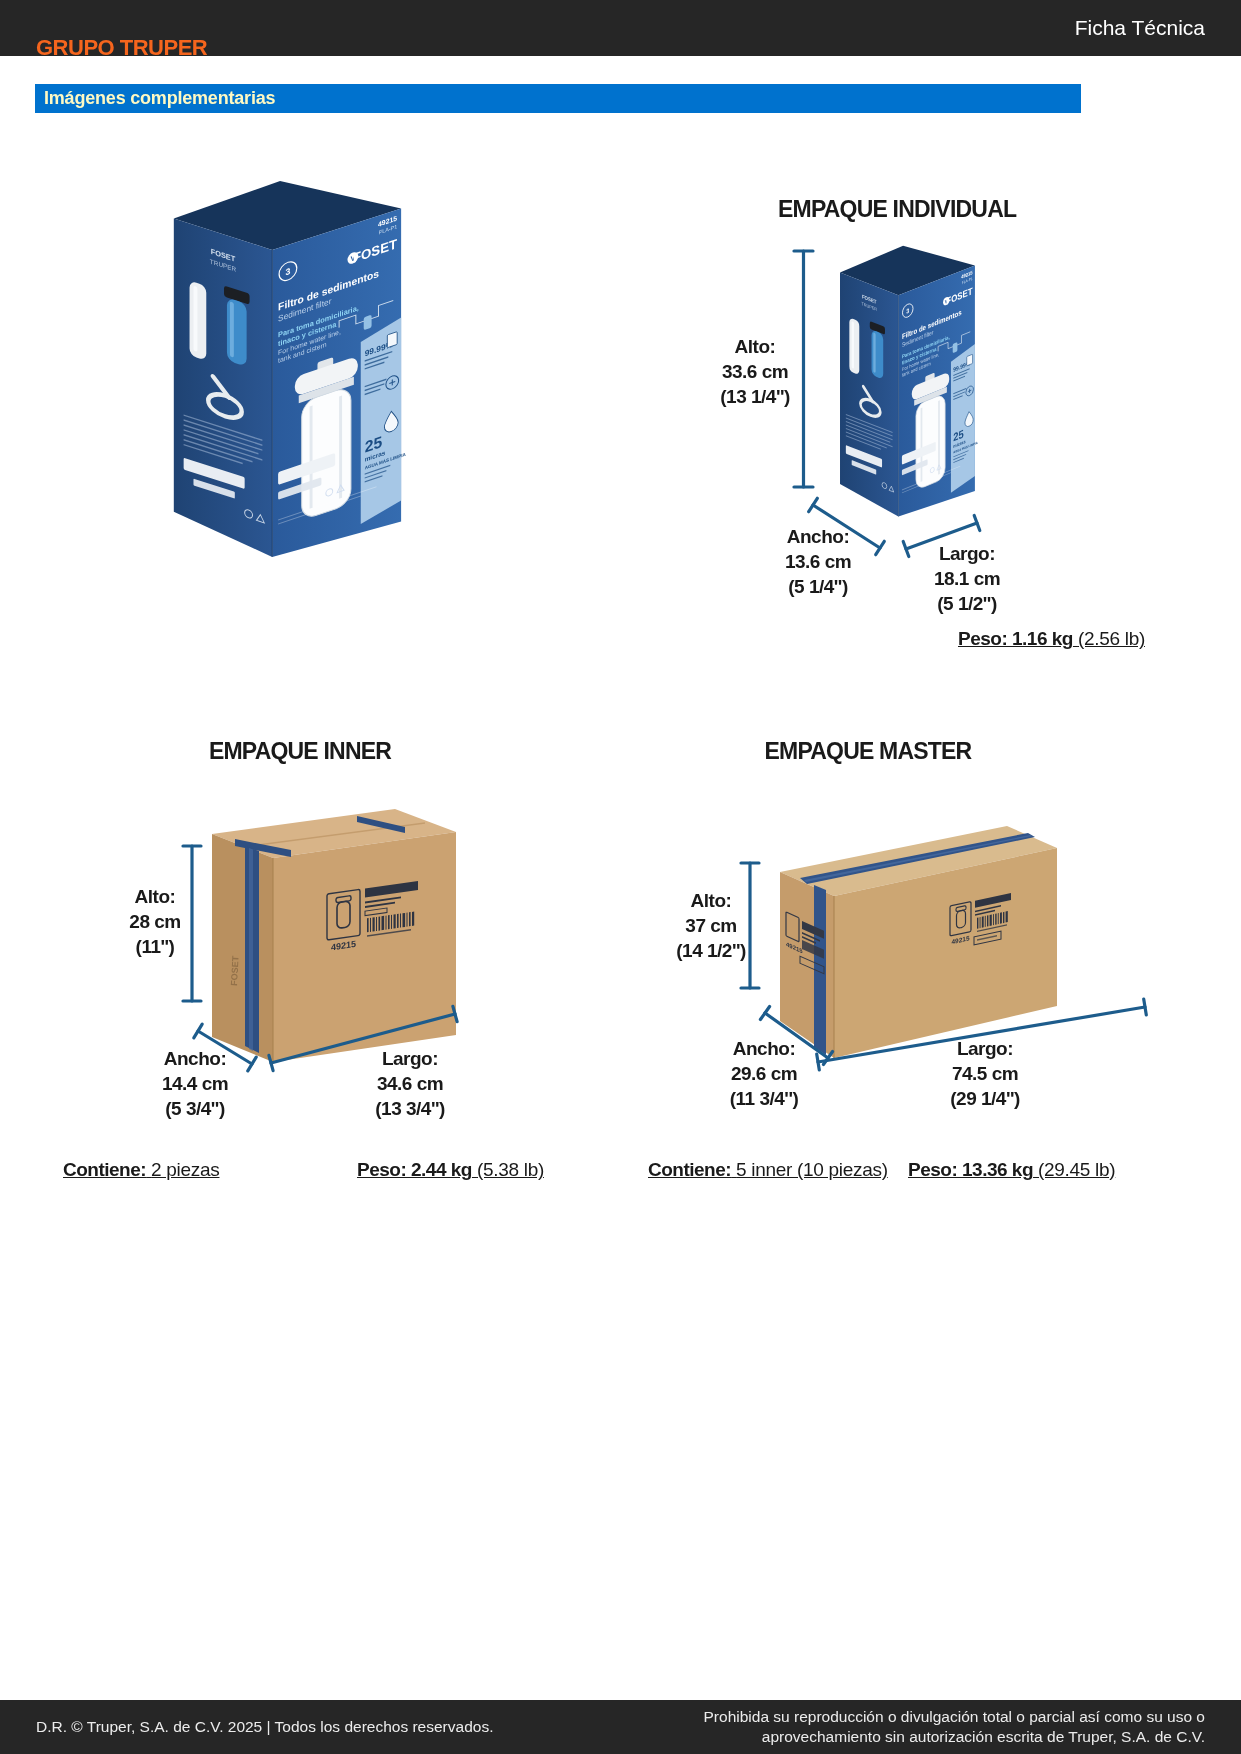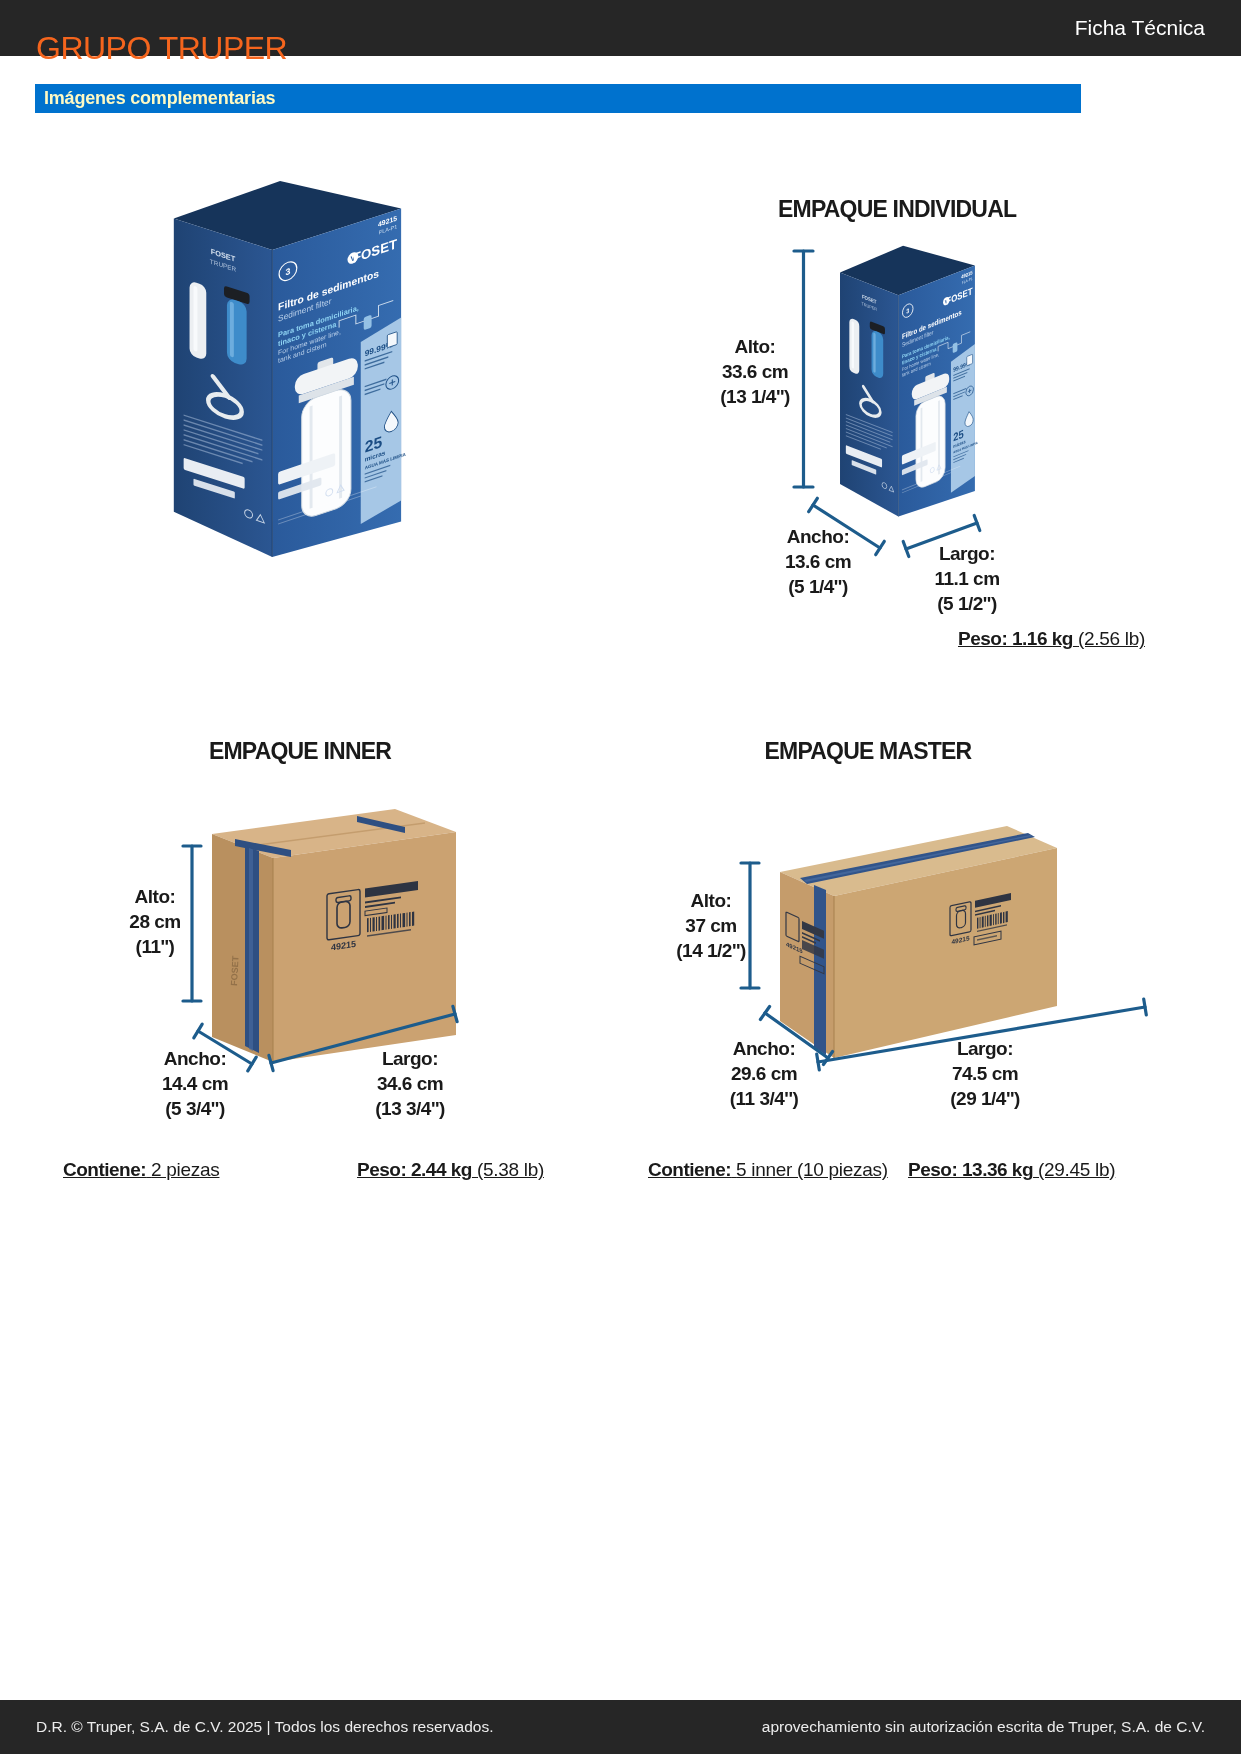--- a/index.html
+++ b/index.html
@@ -1,21 +1,21 @@
 <!DOCTYPE html>
 <html><head>
 <meta charset="utf-8">
 <style>
   html,body{margin:0;padding:0;background:#fff;}
   .page{position:relative;width:1241px;height:1754px;background:#ffffff;
         font-family:"Liberation Sans",sans-serif;color:#1a1a1a;overflow:hidden;}
   .abs{position:absolute;}
   .hdr{left:0;top:0;width:1241px;height:56px;background:#262626;display:flex;
        align-items:center;justify-content:space-between;padding:0 36px;box-sizing:border-box;}
-  .brand{color:#F5651D;font-weight:normal;font-size:32px;letter-spacing:-.5px;white-space:nowrap;margin-top:40px;}
+  .brand{color:#F5651D;font-weight:bold;font-size:22px;letter-spacing:-.5px;white-space:nowrap;margin-top:40px;}
   .doctype{color:#fff;font-size:21px;white-space:nowrap;}
   .secbar{left:35px;top:84px;width:1046px;height:29px;background:#0072CE;color:#fef9c3;
           font-weight:bold;font-size:18px;line-height:29px;padding-left:9px;box-sizing:border-box;
           letter-spacing:-.2px;}
   .sec-title{font-weight:bold;font-size:23px;letter-spacing:-.8px;text-align:center;white-space:nowrap;}
   .dim{text-align:center;font-weight:bold;font-size:19px;line-height:25px;
        letter-spacing:-.5px;white-space:nowrap;}
   .row{font-size:19px;letter-spacing:-.3px;white-space:nowrap;text-decoration:underline;}
   .row b{letter-spacing:-.5px;}
   .ftr{left:0;top:1700px;width:1241px;height:54px;background:#262626;color:#ececec;
@@ -151,21 +151,21 @@
     <div>33.6 cm</div>
     <div>(13 1/4'')</div>
   </div>
   <div class="abs dim" style="left:758px;top:524px;width:120px">
     <div>Ancho:</div>
     <div>13.6 cm</div>
     <div>(5 1/4'')</div>
   </div>
   <div class="abs dim" style="left:902px;top:541px;width:130px">
     <div>Largo:</div>
-    <div>11.1 cm</div>
+    <div>18.1 cm</div>
     <div>(5 1/2'')</div>
   </div>
   <div class="abs row" style="left:958px;top:628px">
     <b>Peso: 1.16 kg</b> <span>(2.56 lb)</span>
   </div>
 
   <div class="abs sec-title" style="left:190px;top:738px;width:220px">EMPAQUE INNER</div>
   <svg class="abs" style="left:207px;top:806px" width="250" height="258" viewBox="0 0 250 258">
     <polygon points="5,28 188,3 249,26 66,52" fill="#d8b488"></polygon>
     <polygon points="5,28 66,52 66,256 5,231" fill="#b9905f"></polygon>
@@ -340,17 +340,18 @@
     <g>
       <line x1="818" y1="1062" x2="1145" y2="1007"></line>
       <line x1="819.3" y1="1069.9" x2="816.7" y2="1054.1"></line>
       <line x1="1146.3" y1="1014.9" x2="1143.7" y2="999.1"></line>
     </g>
   </svg>
 
   <div class="abs ftr">
     <div>D.R. © Truper, S.A. de C.V. 2025 | Todos los derechos reservados.</div>
     <div class="right">
+      <div>Prohibida su reproducción o divulgación total o parcial así como su uso o</div>
       <div>aprovechamiento sin autorización escrita de Truper, S.A. de C.V.</div>
     </div>
   </div>
 
 </div>
 
 </body></html>

